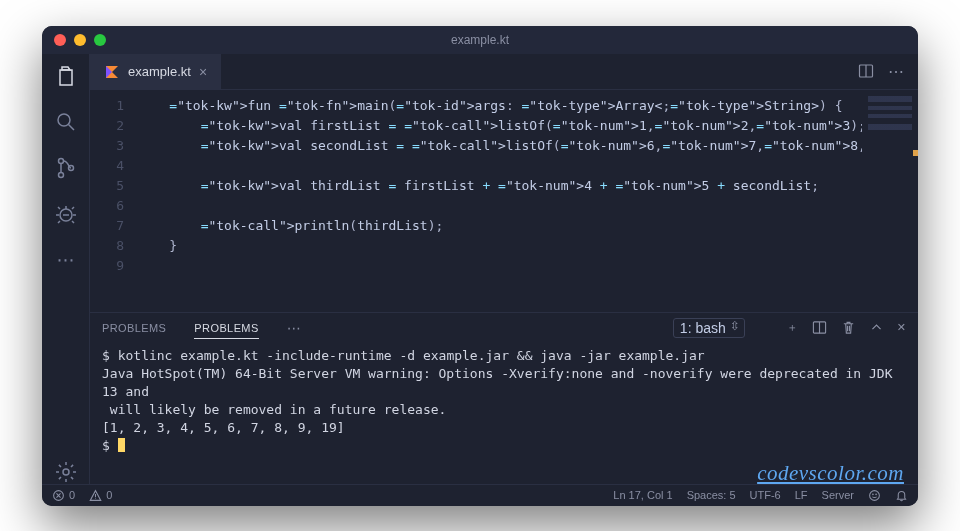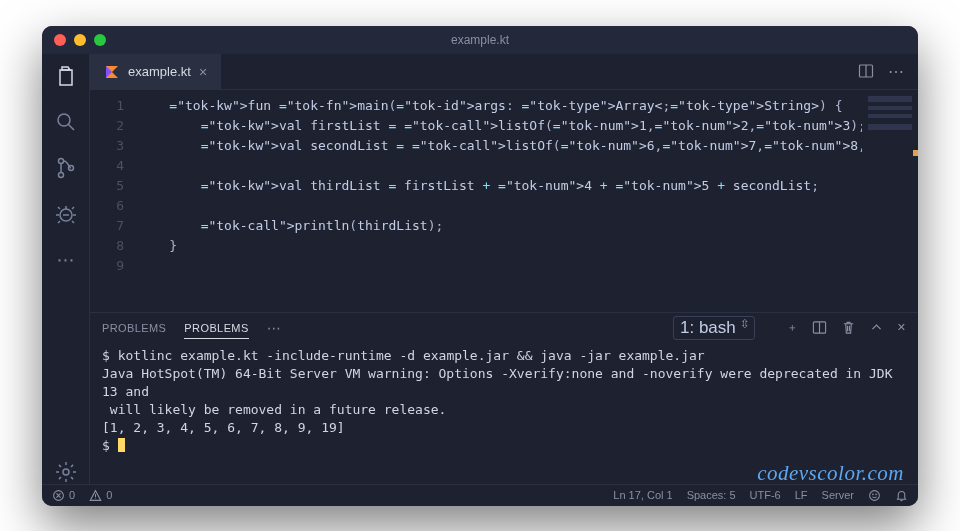--- a/index.html
+++ b/index.html
@@ -26,31 +26,31 @@
   .tab-actions { display: flex; align-items: center; gap: 14px; padding-right: 14px; color: #8a8fa3; }
   .editor-wrap { flex: 1; position: relative; display: flex; min-height: 0; }
   .gutter { width: 48px; background: #1e2230; text-align: right; padding: 6px 14px 6px 0; color: #4a5066; font-family: Menlo, Consolas, monospace; font-size: 13px; line-height: 20px; user-select: none; }
   .code { flex: 1; padding: 6px 0; font-family: Menlo, Consolas, monospace; font-size: 13px; line-height: 20px; white-space: pre; color: #c3cde6; overflow: hidden; }
   .minimap { width: 56px; background: #1e2230; position: relative; }
   .minimap .mm { position: absolute; top: 6px; right: 6px; width: 44px; height: 40px; background: linear-gradient(#3a4261 0 6px, transparent 6px 10px, #3a4261 10px 14px, transparent 14px 18px, #3a4261 18px 22px, transparent 22px 28px, #3a4261 28px 34px, transparent 34px); opacity: 0.6; }
   .minimap .mark { position: absolute; right: 0; top: 60px; width: 5px; height: 6px; background: #e0a24a; }
   .tok-op { color: #89ddff; }
   .tok-punc { color: #b0b7d0; }
   .panel { height: 172px; border-top: 1px solid #2a2f42; display: flex; flex-direction: column; background: #1e2230; }
-  .panel-tabs { height: 30px; display: flex; align-items: center; padding: 0 12px; gap: 18px; font-size: 11px; color: #8a8fa3; }
+  .panel-tabs { height: 30px; display: flex; align-items: center; padding: 0 12px; gap: 28px; font-size: 11px; color: #8a8fa3; }
   .ptab { cursor: pointer; letter-spacing: 0.4px; }
   .ptab.active { color: #d7dae3; border-bottom: 1px solid #d7dae3; padding-bottom: 4px; margin-bottom: -5px; }
   .panel-tabs .spacer { flex: 1; }
-  .term-select { background: #1e2230; border: 1px solid #3a4056; color: #c3cde6; font-size: 17px; padding: 1px 18px 1px 6px; border-radius: 3px; position: relative; }
+  .term-select { background: #1e2230; border: 1px solid #3a4056; color: #c3cde6; font-size: 14px; padding: 1px 18px 1px 6px; border-radius: 3px; position: relative; }
   .term-select::after { content: "⇳"; position: absolute; right: 4px; top: 0px; font-size: 12px; color: #8a8fa3; }
   .p-actions { display: flex; align-items: center; gap: 14px; color: #8a8fa3; margin-left: 14px; }
   .p-actions span { cursor: pointer; }
   .term { flex: 1; padding: 4px 12px 4px 12px; font-family: Menlo, Consolas, monospace; font-size: 13px; line-height: 18px; color: #d1d5e2; white-space: pre-wrap; position: relative; }
   .cursor { display: inline-block; width: 7px; height: 14px; background: #ffd866; vertical-align: -2px; }
-  .watermark { position: absolute; right: 14px; bottom: 2px; font-family: "Brush Script MT", cursive; font-size: 21px; color: #5ea7f0; font-style: italic; pointer-events: none; letter-spacing: 0.5px; }
+  .watermark { position: absolute; right: 14px; bottom: 2px; font-family: "Brush Script MT", cursive; font-size: 21px; color: #5ea7f0; font-style: italic; pointer-events: none; letter-spacing: 0.5px; text-decoration: underline; }
   .statusbar { height: 22px; background: #1e2230; border-top: 1px solid #2a2f42; display: flex; align-items: center; font-size: 11px; color: #8a8fa3; padding: 0 10px; gap: 14px; }
   .statusbar .spacer { flex: 1; }
   .sb-item { display: inline-flex; align-items: center; gap: 4px; cursor: pointer; }
   svg { display: block; }
 </style>
 </head>
 <body>
 
 <div class="window">
 

